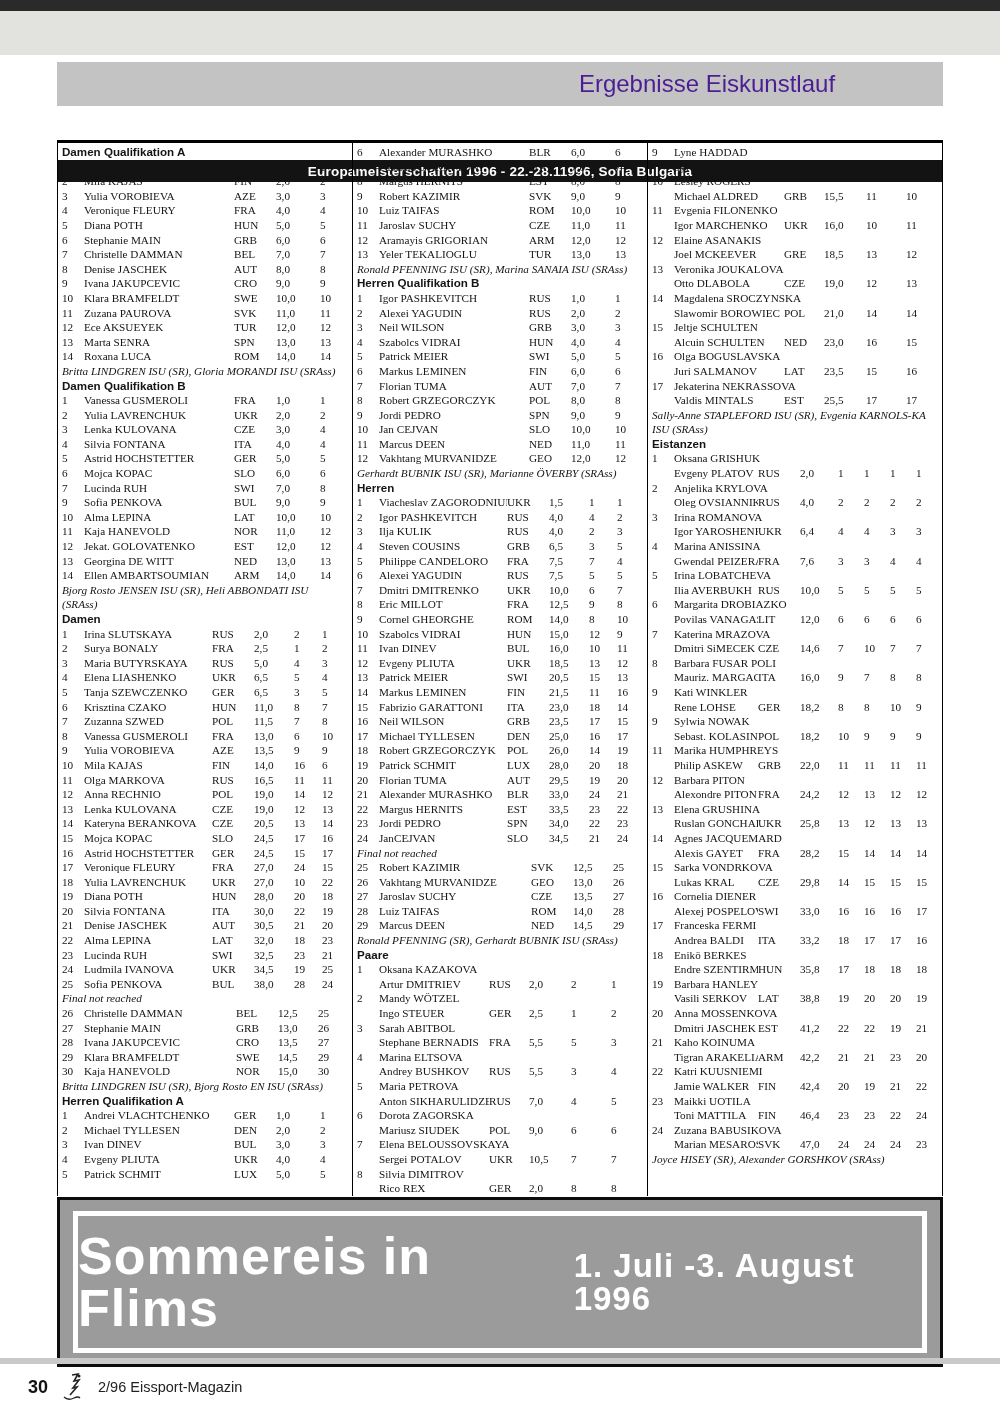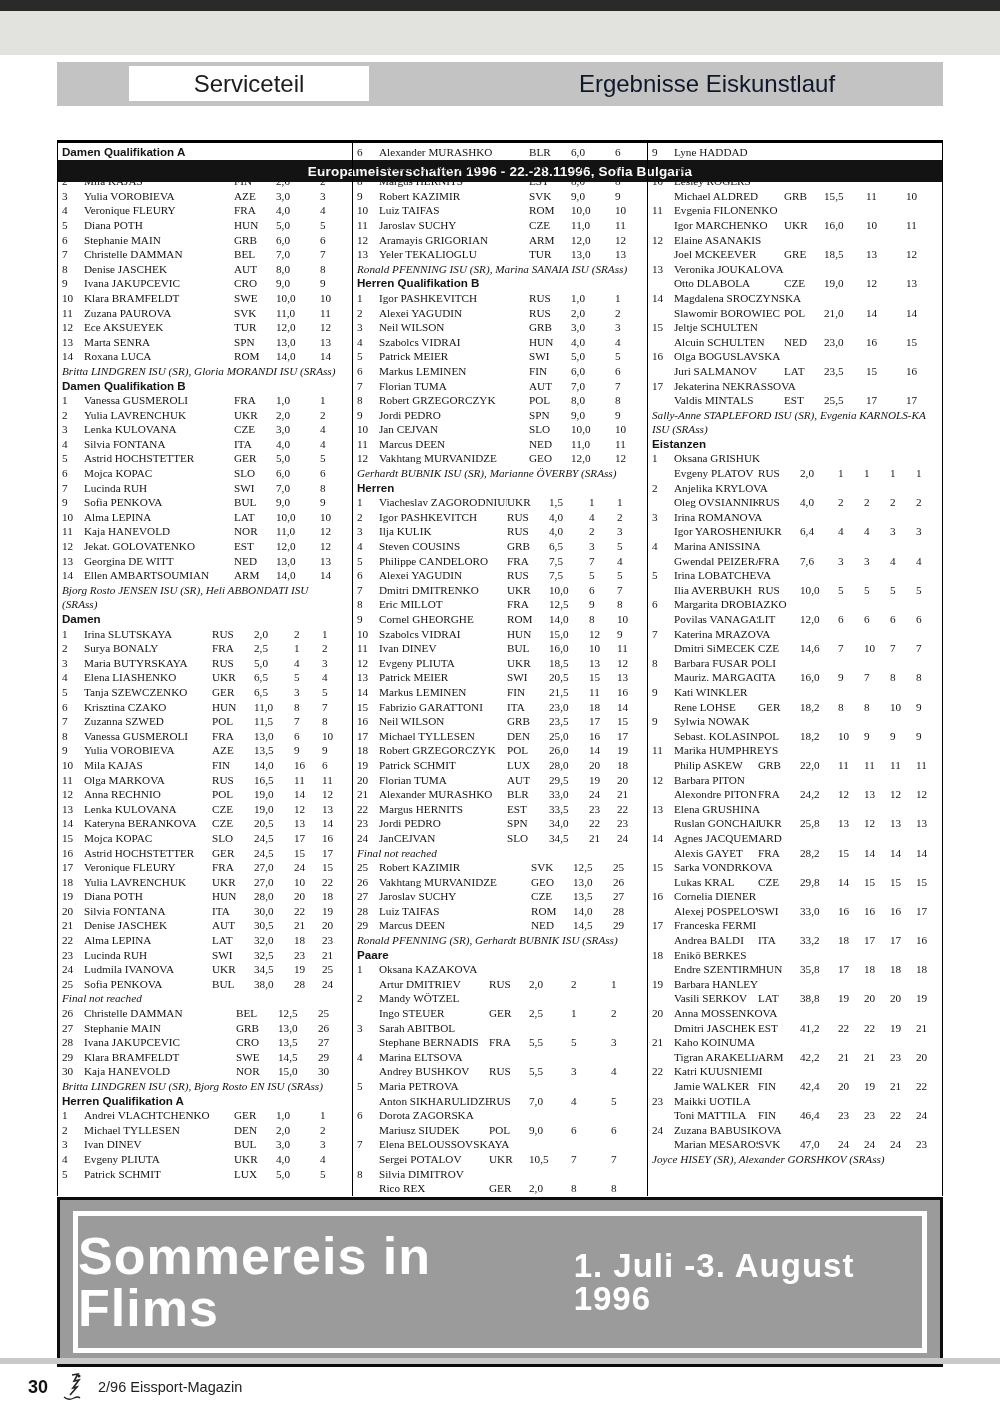--- a/index.html
+++ b/index.html
@@ -11,21 +11,21 @@
   .topghost{position:absolute;left:0;top:11px;width:1000px;height:44px;background:#e2e2df;}
   
   .hdrband{position:absolute;left:57px;top:62px;width:886px;height:44px;background:#c3c3c3;}
   .svctab{
     position:absolute;left:72px;top:4px;width:240px;height:35px;background:#ffffff;
     display:flex;align-items:center;justify-content:center;
     font-family:"Liberation Sans",sans-serif;font-size:24px;color:#1c1c1c;
   }
   .hdrtitle{
     position:absolute;left:440px;top:0;width:420px;height:44px;display:flex;align-items:center;justify-content:center;
-    font-family:"Liberation Sans",sans-serif;font-size:24px;color:#0f172a;
+    font-family:"Liberation Sans",sans-serif;font-size:24px;color:#4c1d95;
   }
   .blackbanner{
     position:absolute;left:57px;top:116px;width:886px;height:22px;background:#131313;
     display:flex;align-items:center;justify-content:center;
     font-family:"Liberation Sans",sans-serif;font-weight:bold;font-size:13.5px;color:#ffffff;letter-spacing:.2px;margin-top:44px;
   }
   
   .results{
     position:absolute;left:57px;top:140px;width:884px;height:1053px;
     border-top:3px solid #000;border-left:1px solid #000;border-right:1px solid #000;
@@ -74,21 +74,20 @@
   .maglabel{font-size:14.5px;color:#222;}
   .logo{width:30px;height:30px;flex:none;}
 </style>
 </head>
 <body>
 
 <div class="topbar"></div>
 <div class="topghost"></div>
 
 <div class="hdrband">
-  <div class="svctab">Serviceteil</div>
   <div class="hdrtitle">Ergebnisse Eiskunstlauf</div>
 </div>
 
 <div class="blackbanner">Europameisterschaften 1996 - 22.-28.11996, Sofia Bulgaria</div>
 
 <div class="results" id="results">
     <div class="col">
       <div class="sec-title">Damen Qualifikation A</div>
       <div class="row q">
         <span class="rk">1</span>

